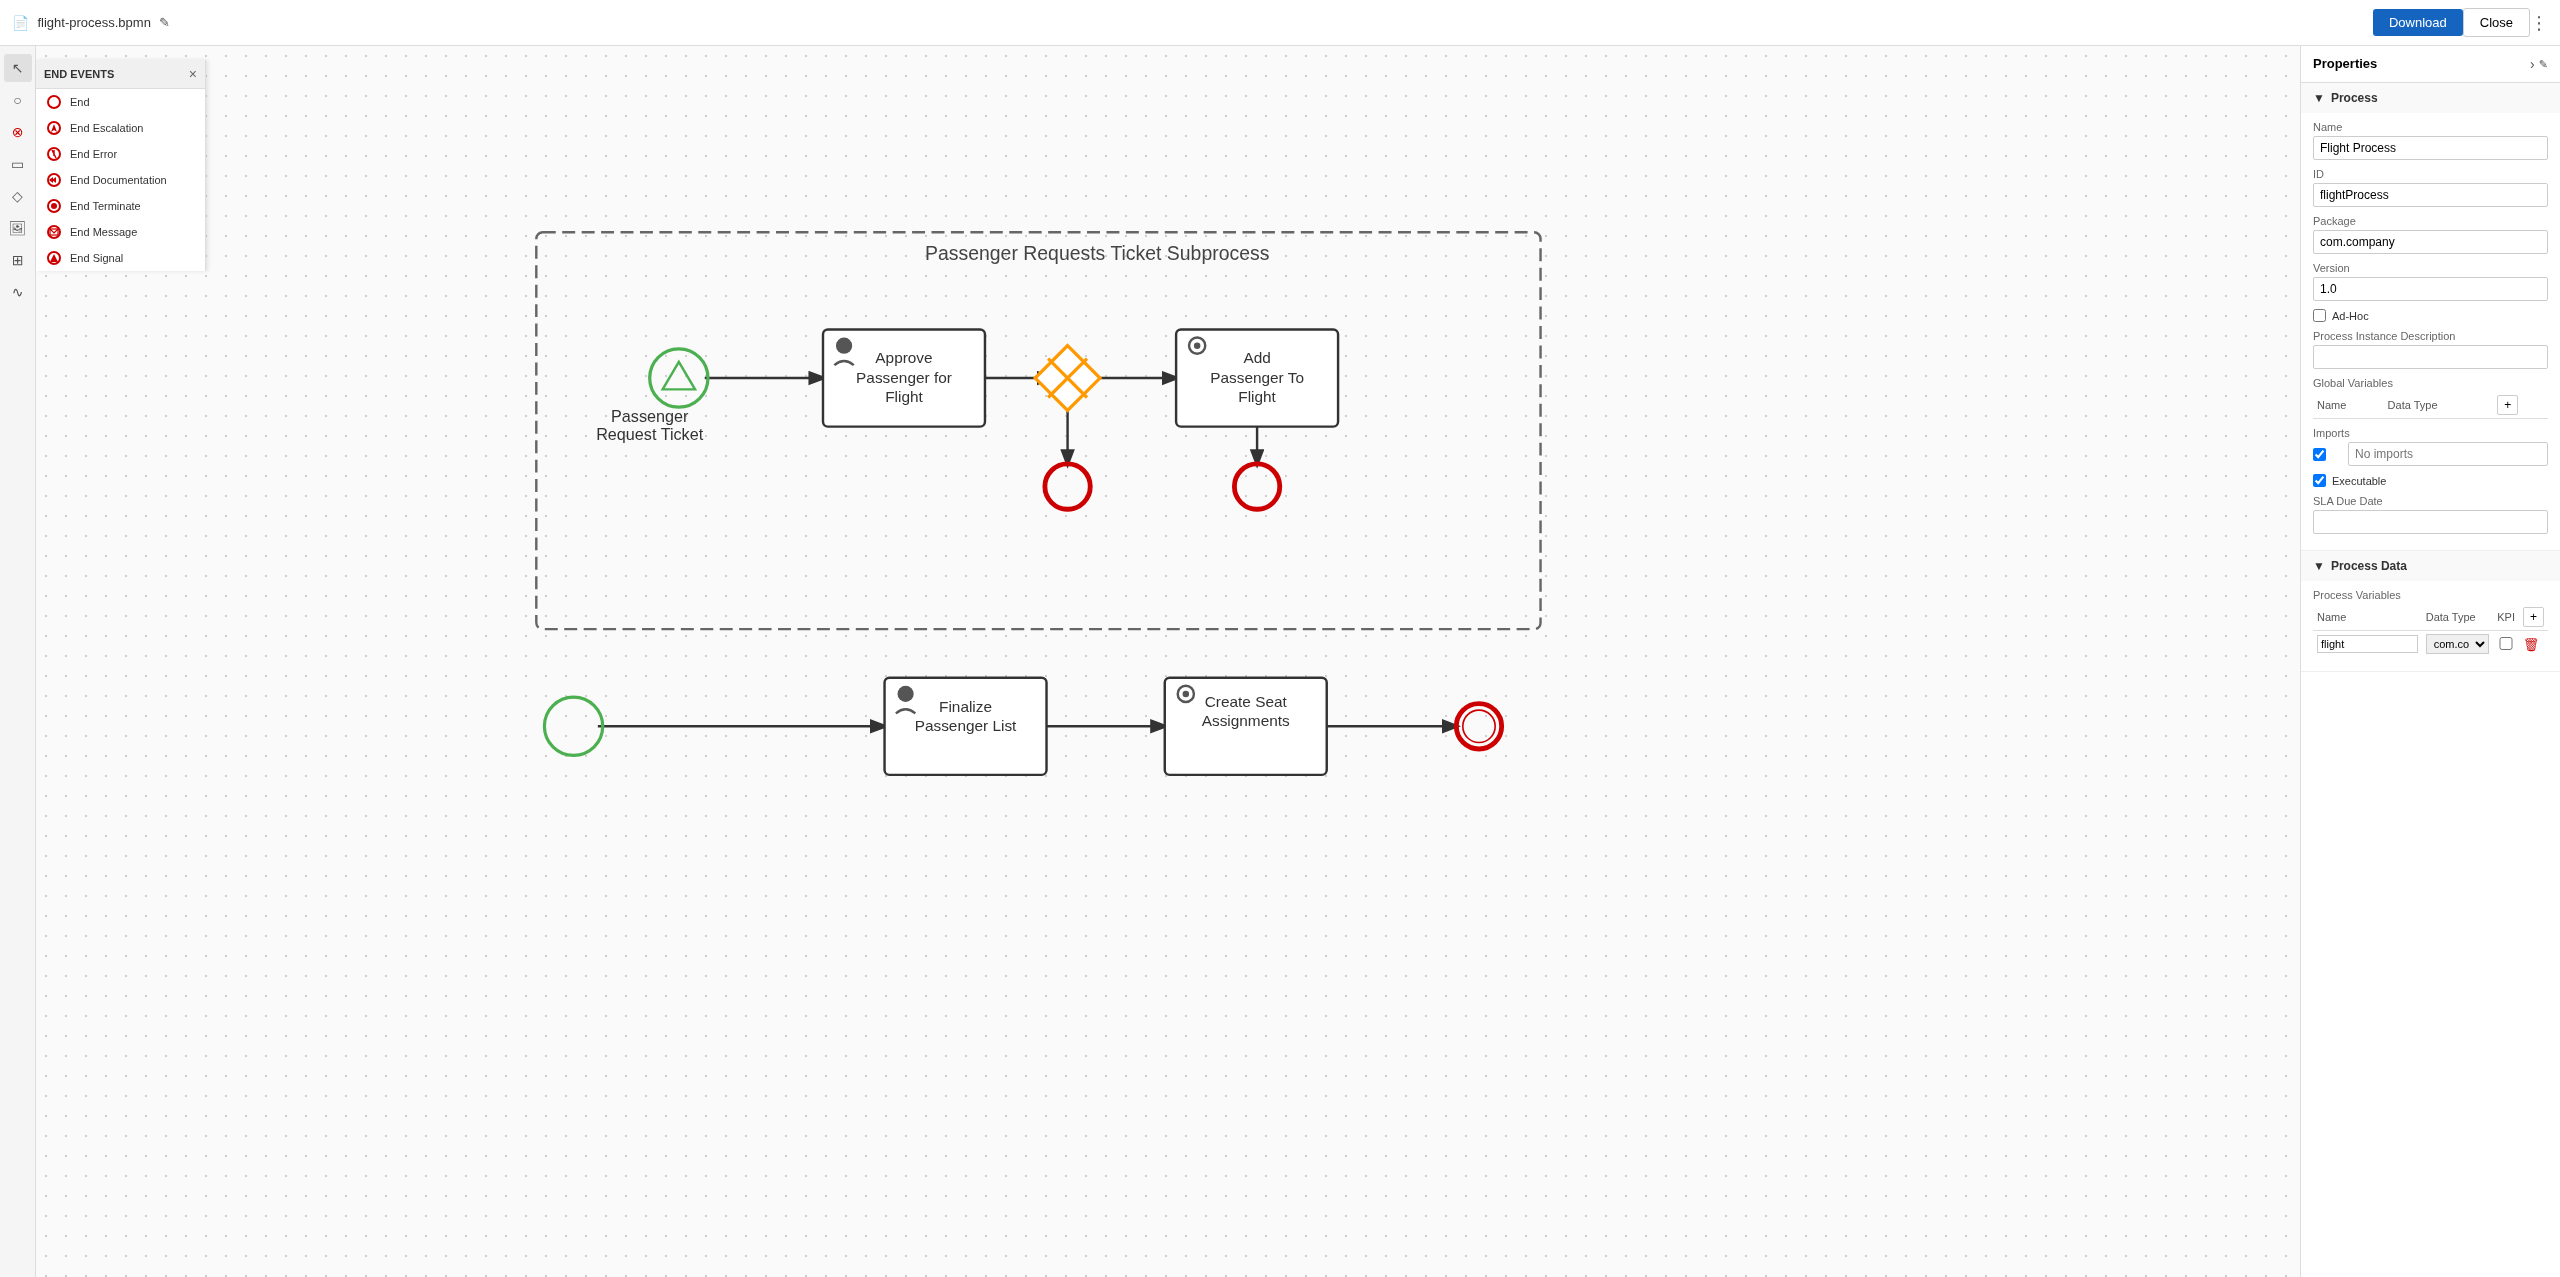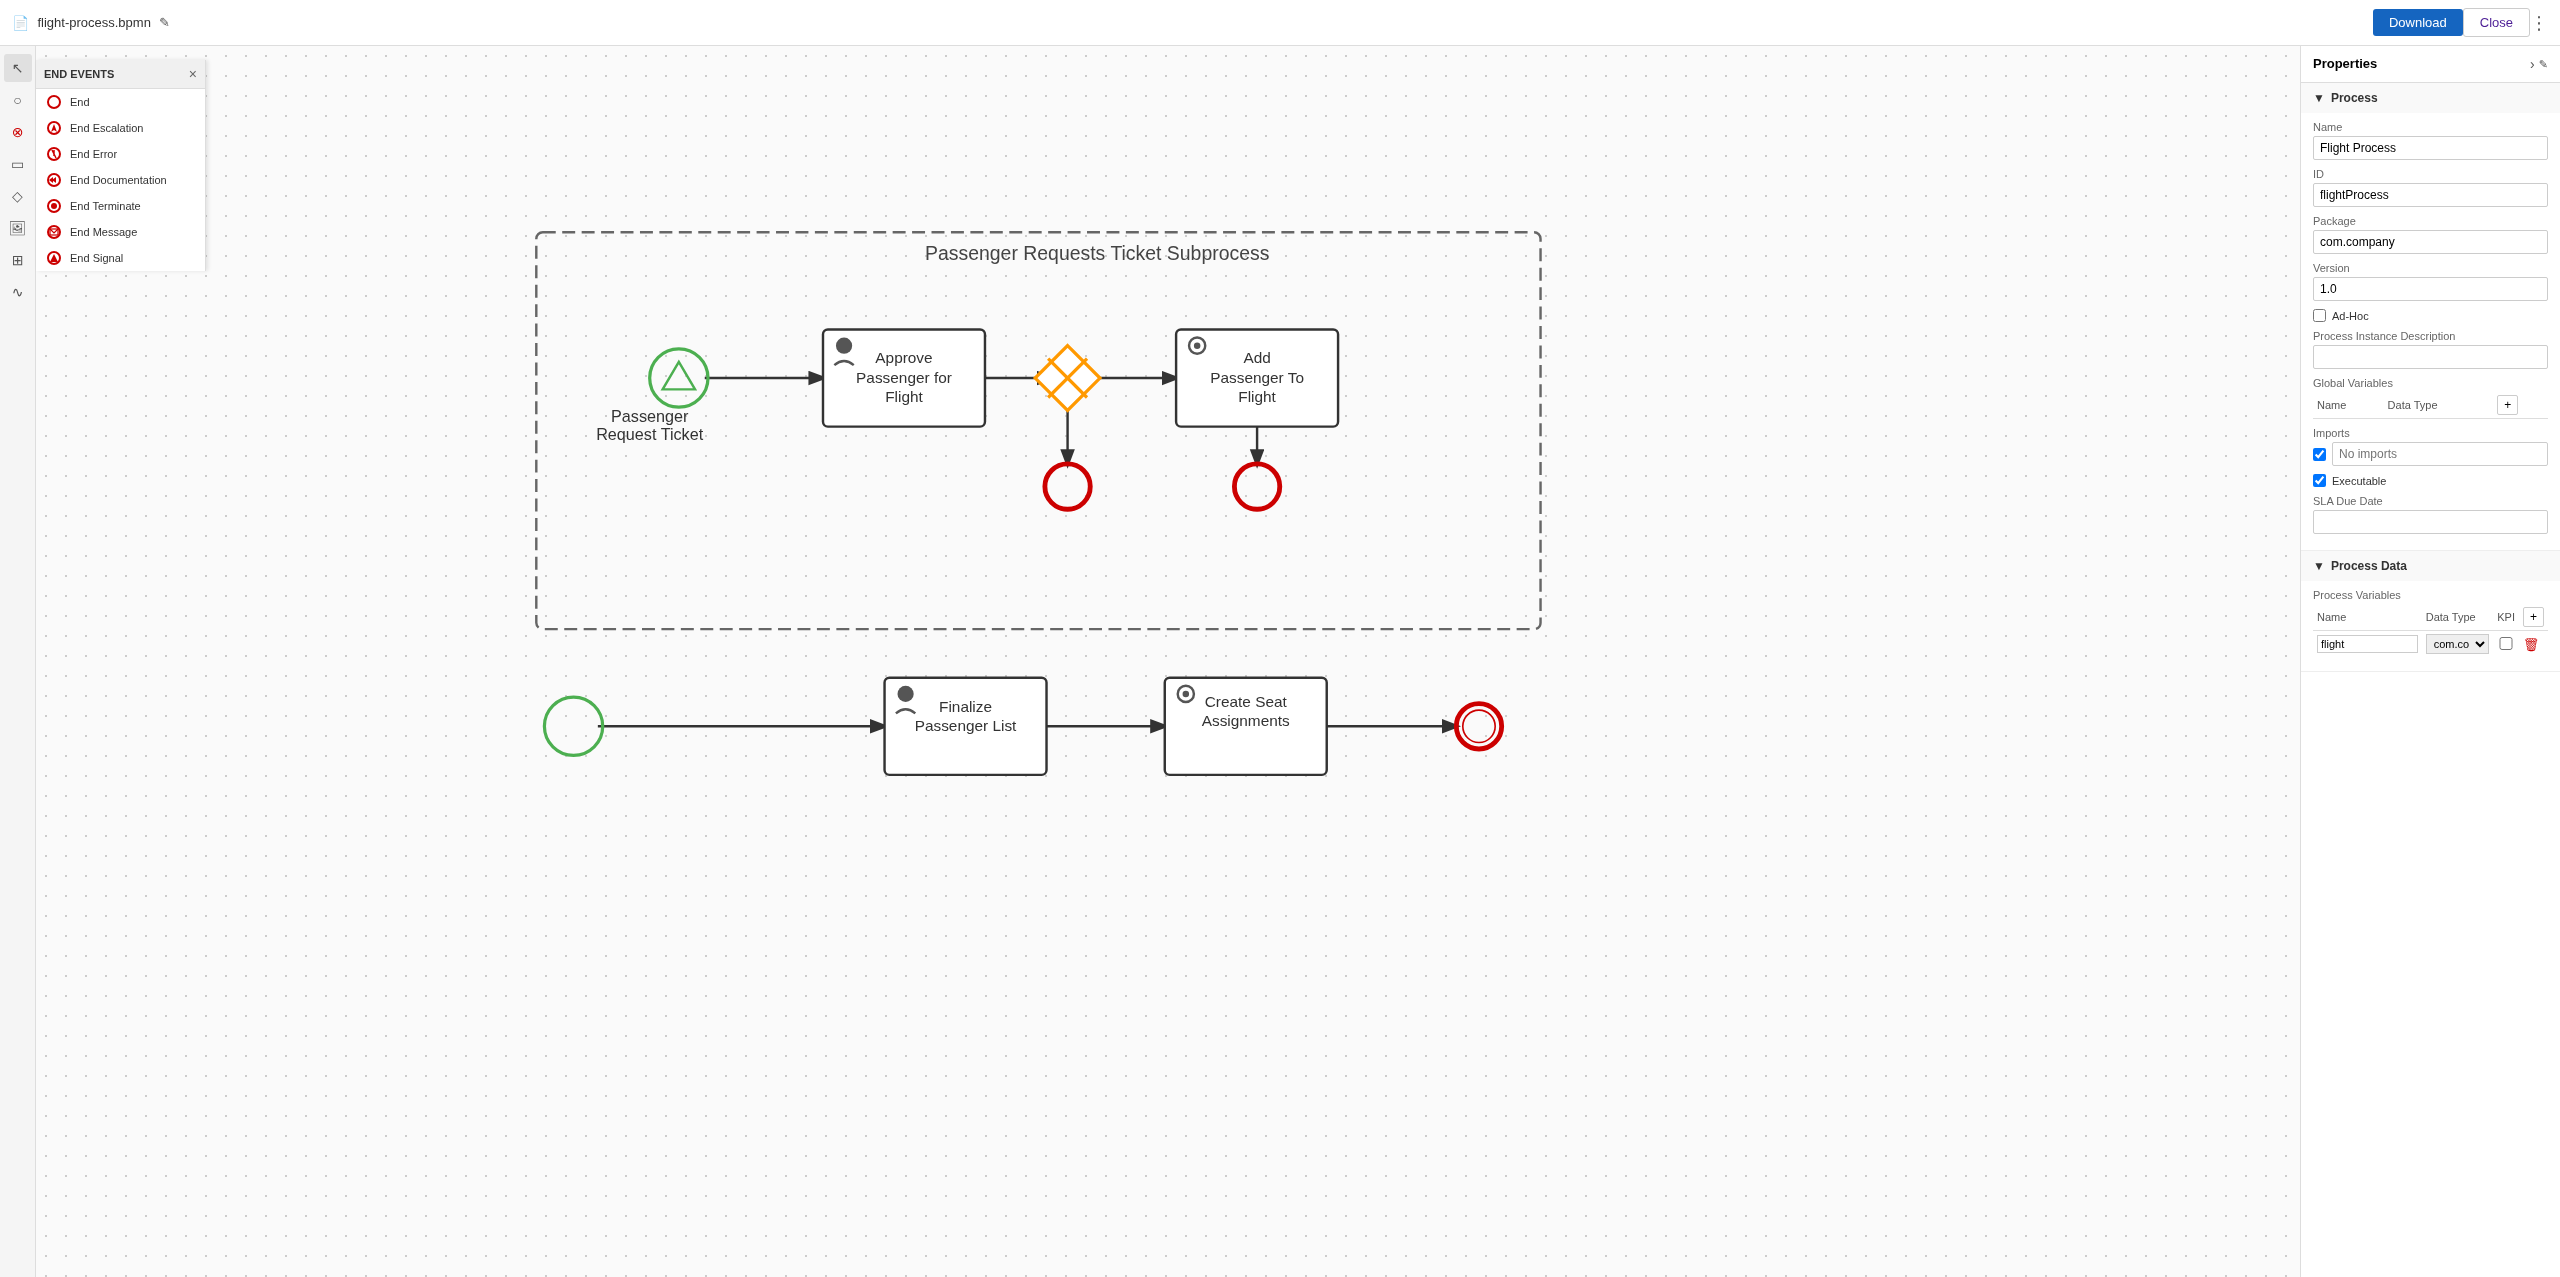--- a/index.html
+++ b/index.html
@@ -22,21 +22,21 @@
       background: #1565c0;
       color: #fff;
       border: none;
       padding: 6px 16px;
       border-radius: 3px;
       font-size: 13px;
       cursor: pointer;
     }
     .btn-close {
       background: #fff;
-      color: #4c1d95;
+      color: #000000;
       border: 1px solid #ccc;
       padding: 6px 16px;
       border-radius: 3px;
       font-size: 13px;
       cursor: pointer;
     }
     .btn-more {
       background: none;
       border: none;
       font-size: 18px;
@@ -192,21 +192,21 @@
     .checkbox-row {
       display: flex;
       align-items: center;
       gap: 6px;
       font-size: 11px;
       color: #333;
     }
     .imports-row {
       display: flex;
       align-items: center;
-      gap: 6px;
+      gap: 22px;
       margin-bottom: 6px;
     }
     .imports-input {
       flex: 1;
       border: 1px solid #ccc;
       border-radius: 2px;
       padding: 4px 6px;
       font-size: 12px;
       color: #999;
     }

